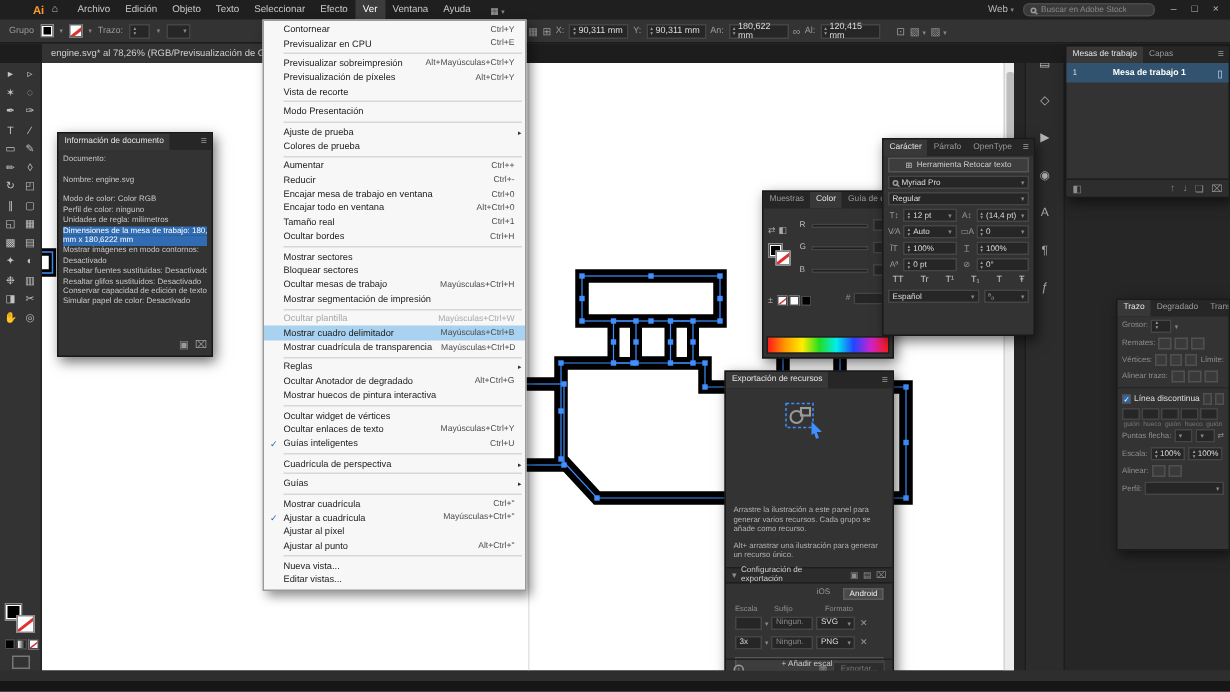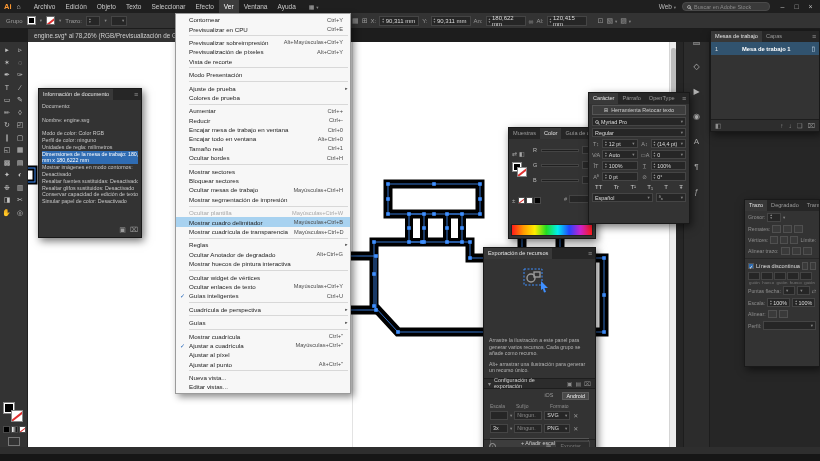--- a/index.html
+++ b/index.html
@@ -1,21 +1,21 @@
 <!DOCTYPE html>
 <html><head>
 <meta charset="utf-8">
 <style>
   *{margin:0;padding:0;box-sizing:border-box;font-family:"Liberation Sans",sans-serif;}
   html,body{width:820px;height:461px;overflow:hidden;background:#2b2b2b;}
   .app{position:relative;width:820px;height:461px;background:#333;}
 
   
   .menubar{position:absolute;left:0;top:0;width:820px;height:13px;background:#1f1f1f;display:flex;align-items:center;font-size:6.5px;color:#c9c9c9;z-index:30;}
-  .ai-logo{color:#ff9a33;font-weight:bold;font-size:7.5px;margin:0 5px 0 4px;}
+  .ai-logo{color:#ff9a33;font-weight:bold;font-size:7.5px;margin:0 5px 0 22px;}
   .home{font-size:7px;margin-right:8px;color:#bbb;}
   .mb-items{display:flex;height:13px;align-items:center;}
   .mb-item{padding:0 5px;line-height:13px;height:13px;cursor:default;}
   .mb-item.active{background:#3c3c3c;color:#fff;}
   .ws-icon{margin-left:8px;color:#aaa;font-size:6px;}
   .mb-right{margin-left:auto;display:flex;align-items:center;gap:6px;padding-right:3px;}
   .ws{color:#bbb;}
   .car{font-size:4.5px;color:#888;}
   .search{width:88px;height:9px;background:#3a3a3a;border:1px solid #4a4a4a;border-radius:4px;display:flex;align-items:center;gap:3px;padding:0 4px;}
   .mag{width:4px;height:4px;border:1px solid #999;border-radius:50%;position:relative;flex:0 0 auto;}

